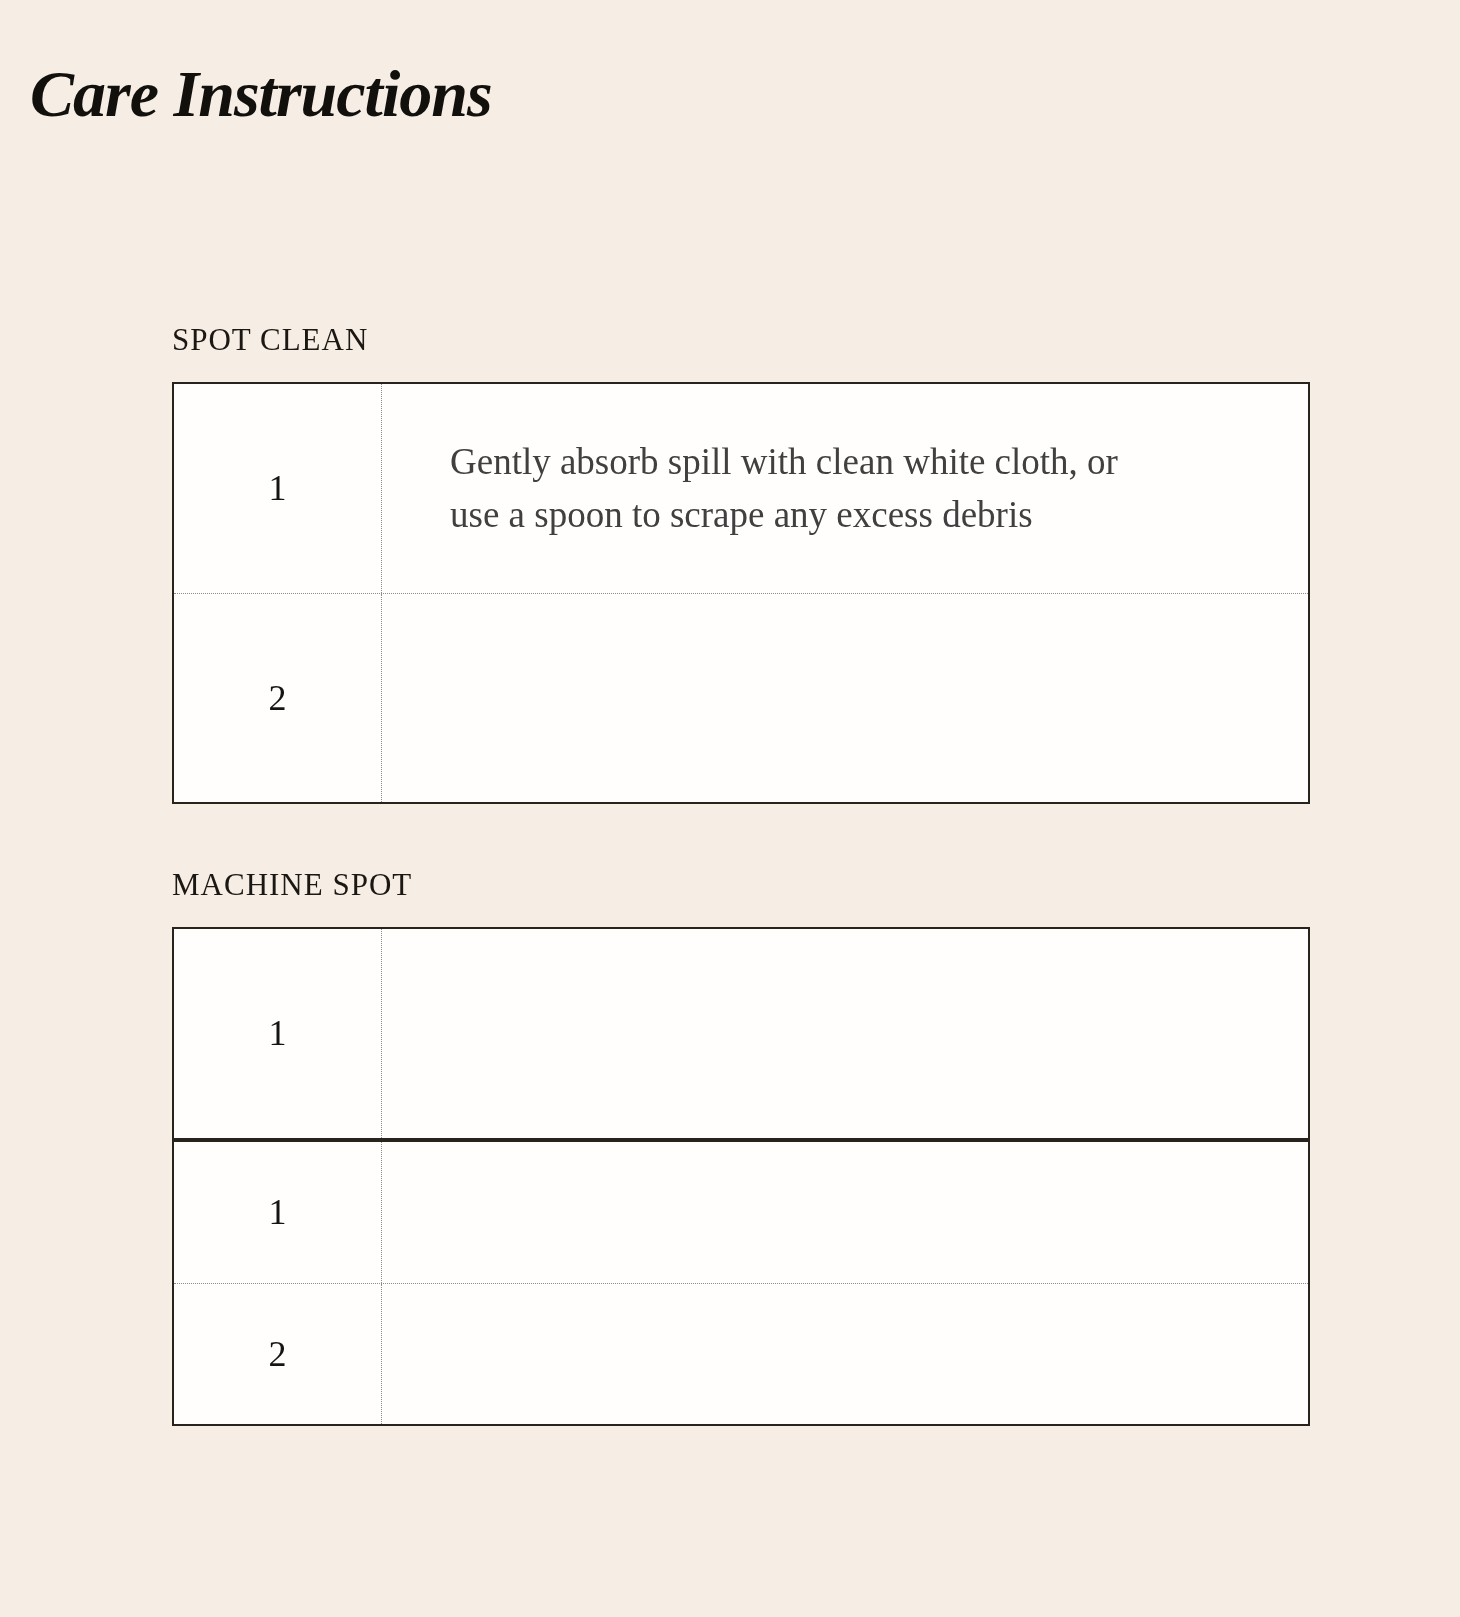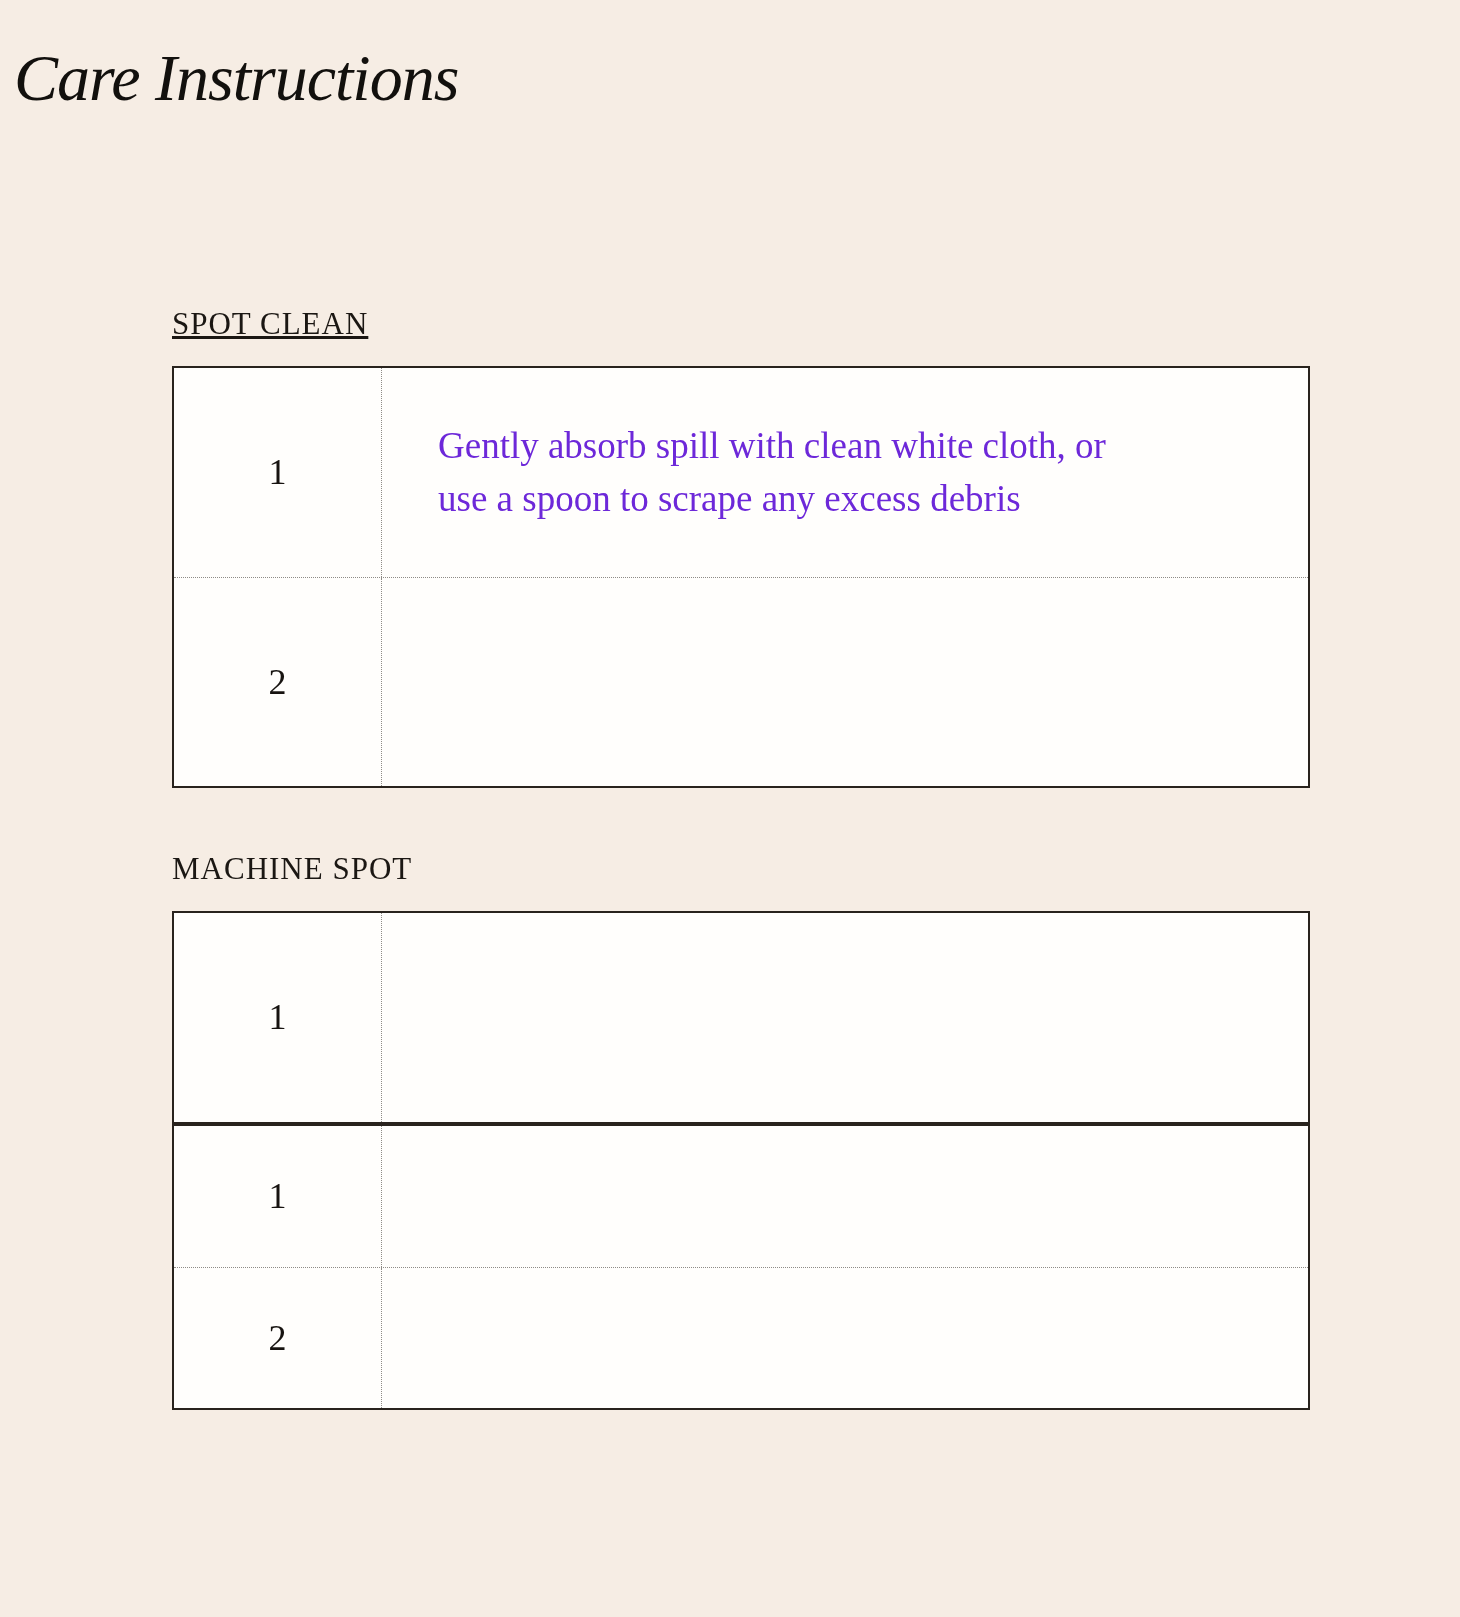--- a/index.html
+++ b/index.html
@@ -6,34 +6,34 @@
   html, body { margin: 0; padding: 0; }
   body {
     width: 1460px;
     height: 1617px;
     background: #f6ede4;
     color: #171310;
     font-family: "Liberation Serif", serif;
     overflow: hidden;
   }
   .page-title {
-    margin: 0;
+    margin: 16px;
     padding: 42px 0 0 14px;
     font-style: italic;
-    font-weight: 400;
+    font-weight: 700;
     font-size: 66px;
     line-height: 1.1;
     letter-spacing: -1px;
     color: #12100d;
   }
   .content {
     margin-left: 172px;
     width: 1138px;
   }
-  .care-section:first-child .section-label { margin-top: 190px; text-decoration: underline; }
+  .care-section:first-child .section-label { margin-top: 190px; }
   .section-label {
     margin: 62px 0 24px 0;
     font-size: 31px;
     font-weight: 400;
     line-height: 1.2;
     letter-spacing: 1px;
     color: #1b1713;
   }
   .care-table {
     background: #fffefc;
@@ -57,25 +57,25 @@
     font-feature-settings: "onum" 1;
     color: #171310;
   }
   .care-text-cell {
     flex: 1 1 auto;
     display: flex;
     align-items: center;
     padding: 10px 60px 10px 52px;
   }
   .care-text {
-    margin: 4px;
+    margin: 16px;
     font-size: 37px;
     line-height: 53px;
     white-space: pre-line;
-    color: #6d28d9;
+    color: #404040;
   }
 </style>
 </head>
 <body>
 
 <main>
   <h1 class="page-title">Care Instructions</h1>
 
   <div class="content">
 

